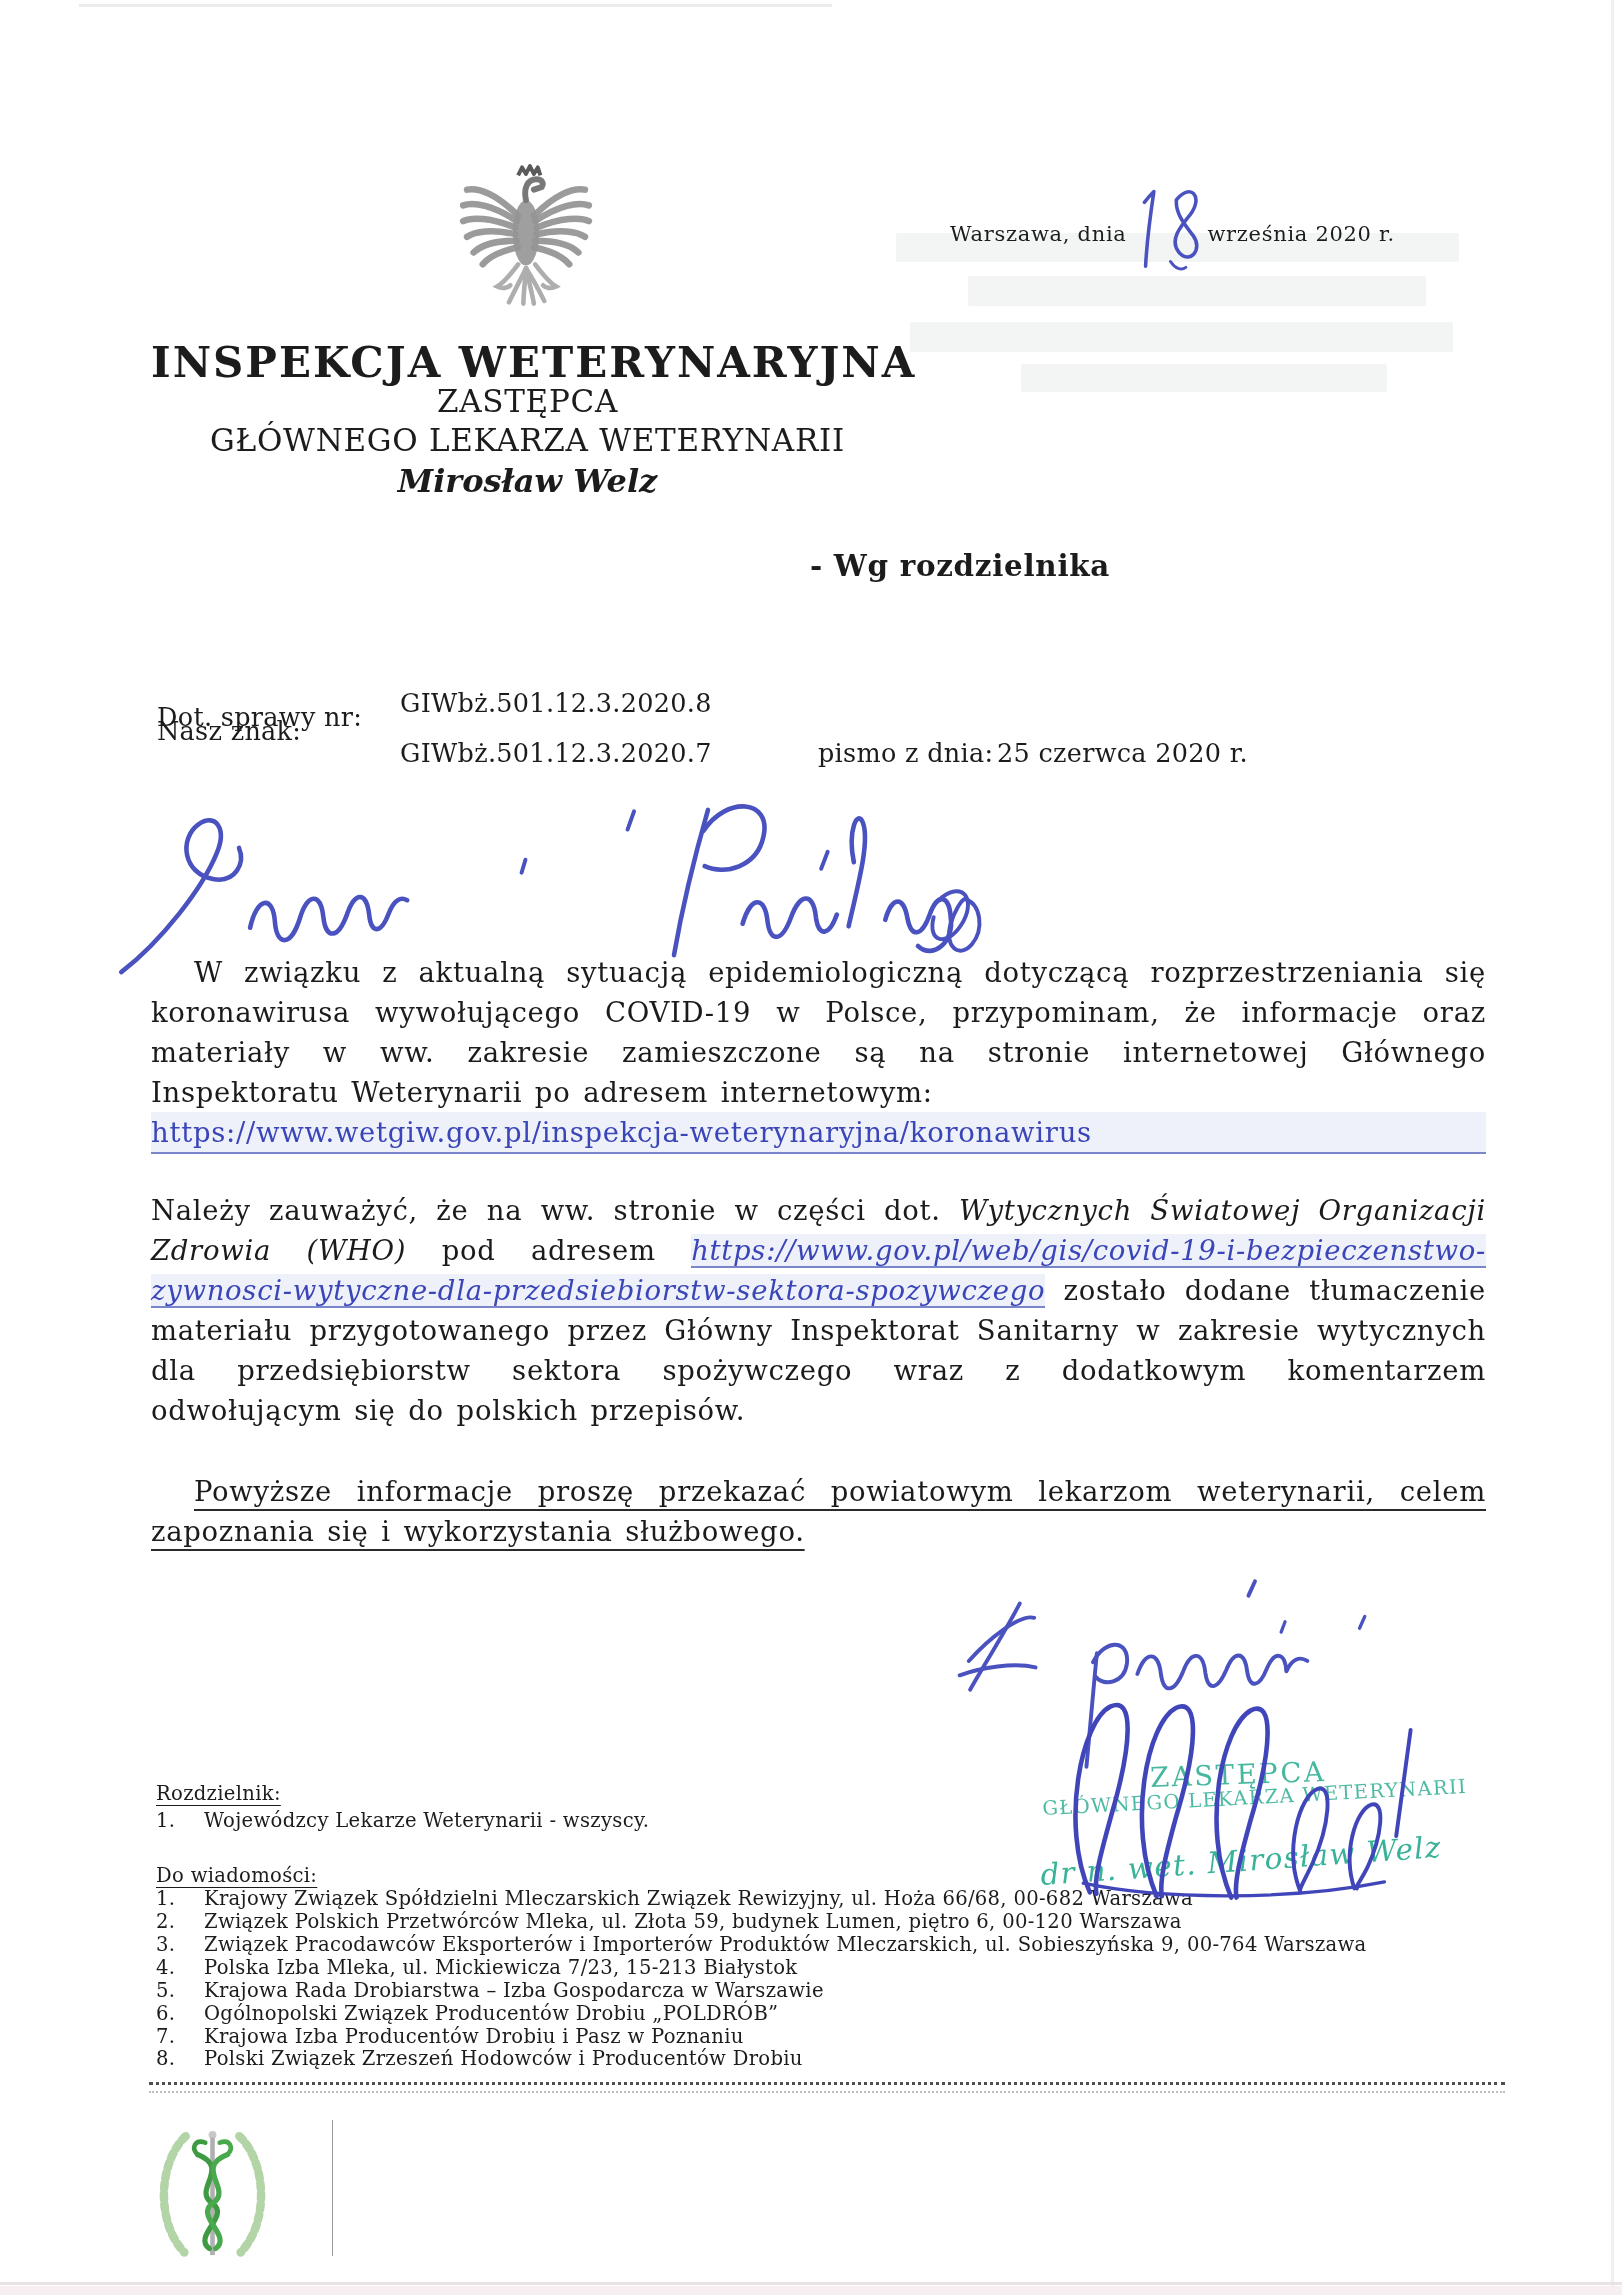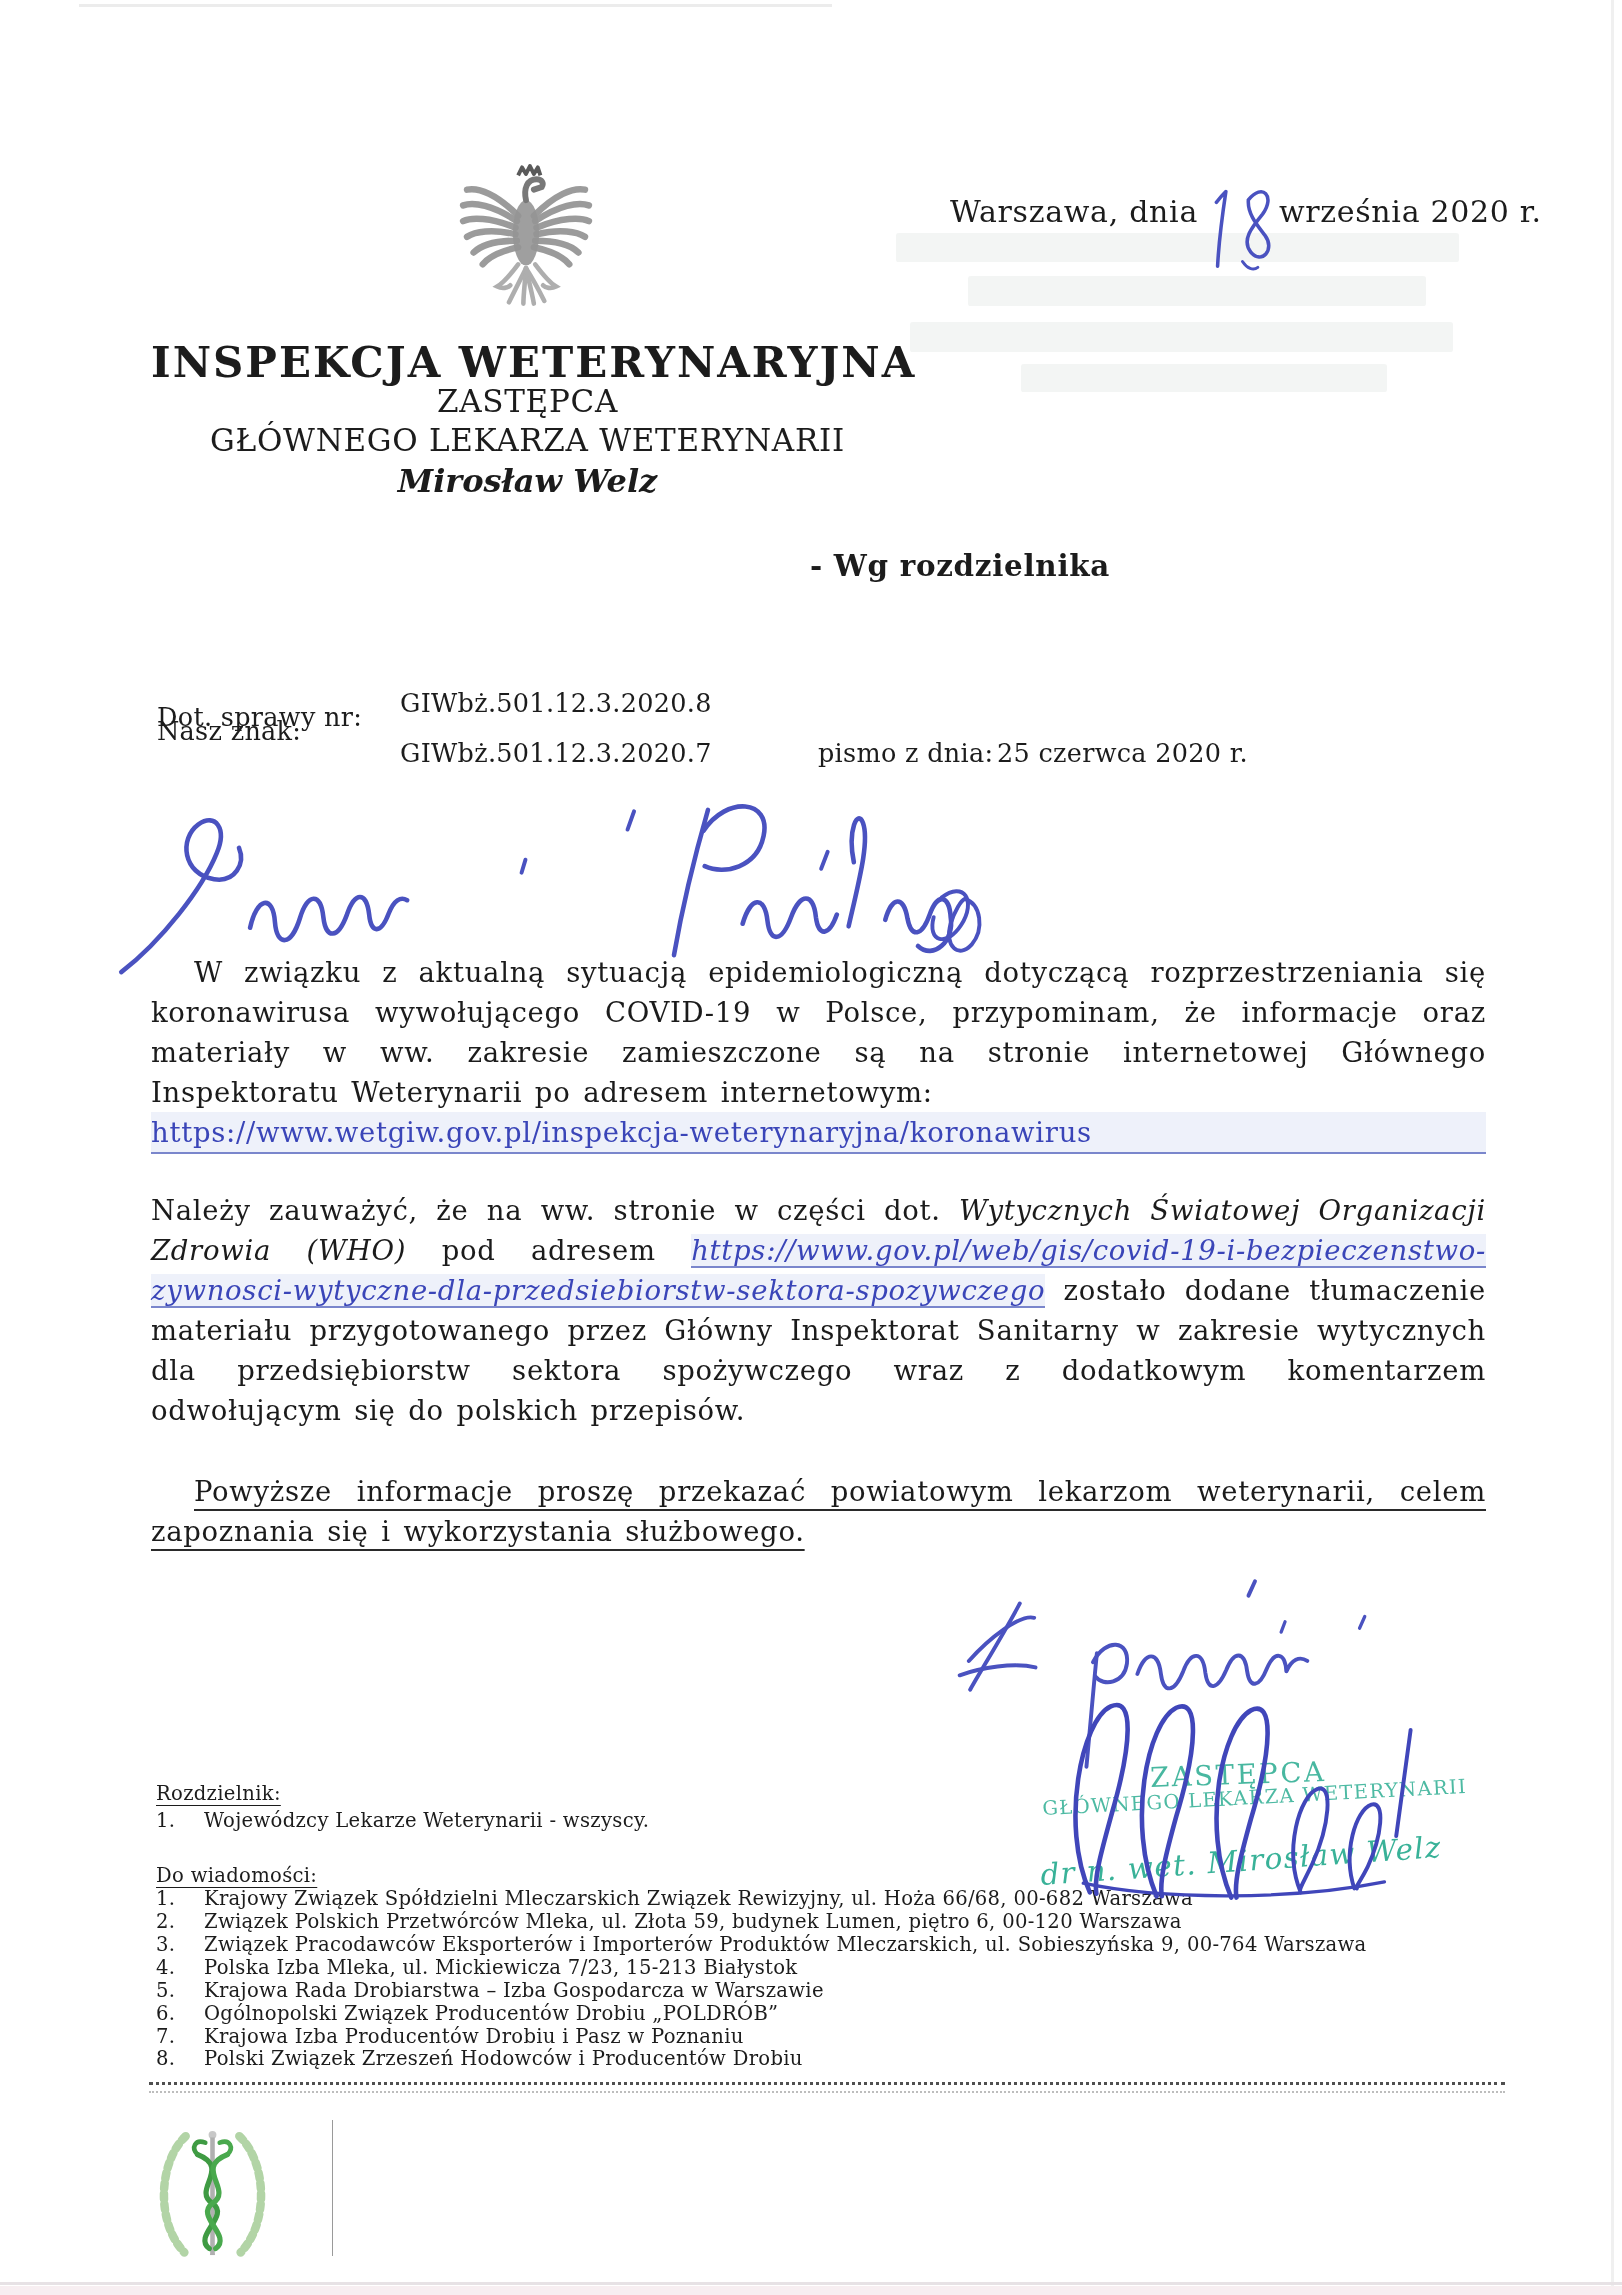--- a/index.html
+++ b/index.html
@@ -14,21 +14,21 @@
   .scan-right-edge{left:1611px;top:0;width:2.6px;height:2295px;background:#f0f0f0;}
   .scan-bottom-strip{left:0;top:2286px;width:1623px;height:9.2px;background:#f7eef1;}
   .scan-bottom-line{left:0;top:2282px;width:1623px;height:2.6px;background:#e7e2e5;}
   .bleed{background:rgba(165,178,170,0.13);border-radius:2.6px;}
   .b1{left:896px;top:233px;width:563px;height:29px;}
   .b2{left:968px;top:276px;width:458px;height:30px;}
   .b3{left:910px;top:322px;width:543px;height:30px;}
   .b4{left:1021px;top:364px;width:366px;height:27.5px;}
 
   
-  .date-line{left:950px;top:194px;display:flex;align-items:flex-start;font-size:30px;letter-spacing:0.7px;white-space:nowrap;}
+  .date-line{left:950px;top:194px;display:flex;align-items:center;font-size:21px;letter-spacing:0.7px;white-space:nowrap;}
   .day-svg{width:77px;height:102px;margin:-22px 1.3px 0 2.6px;flex:0 0 auto;}
 
   
   .eagle{left:450px;top:153px;width:152px;height:165px;}
 
   
   .org-header{left:151px;top:325px;width:753px;height:183px;}
   .org-line{position:absolute;left:0;width:100%;text-align:center;white-space:nowrap;}
   .org-1{top:13px;font-size:42px;font-weight:bold;letter-spacing:2px;}
   .org-2{top:58px;font-size:31px;letter-spacing:0.7px;}

